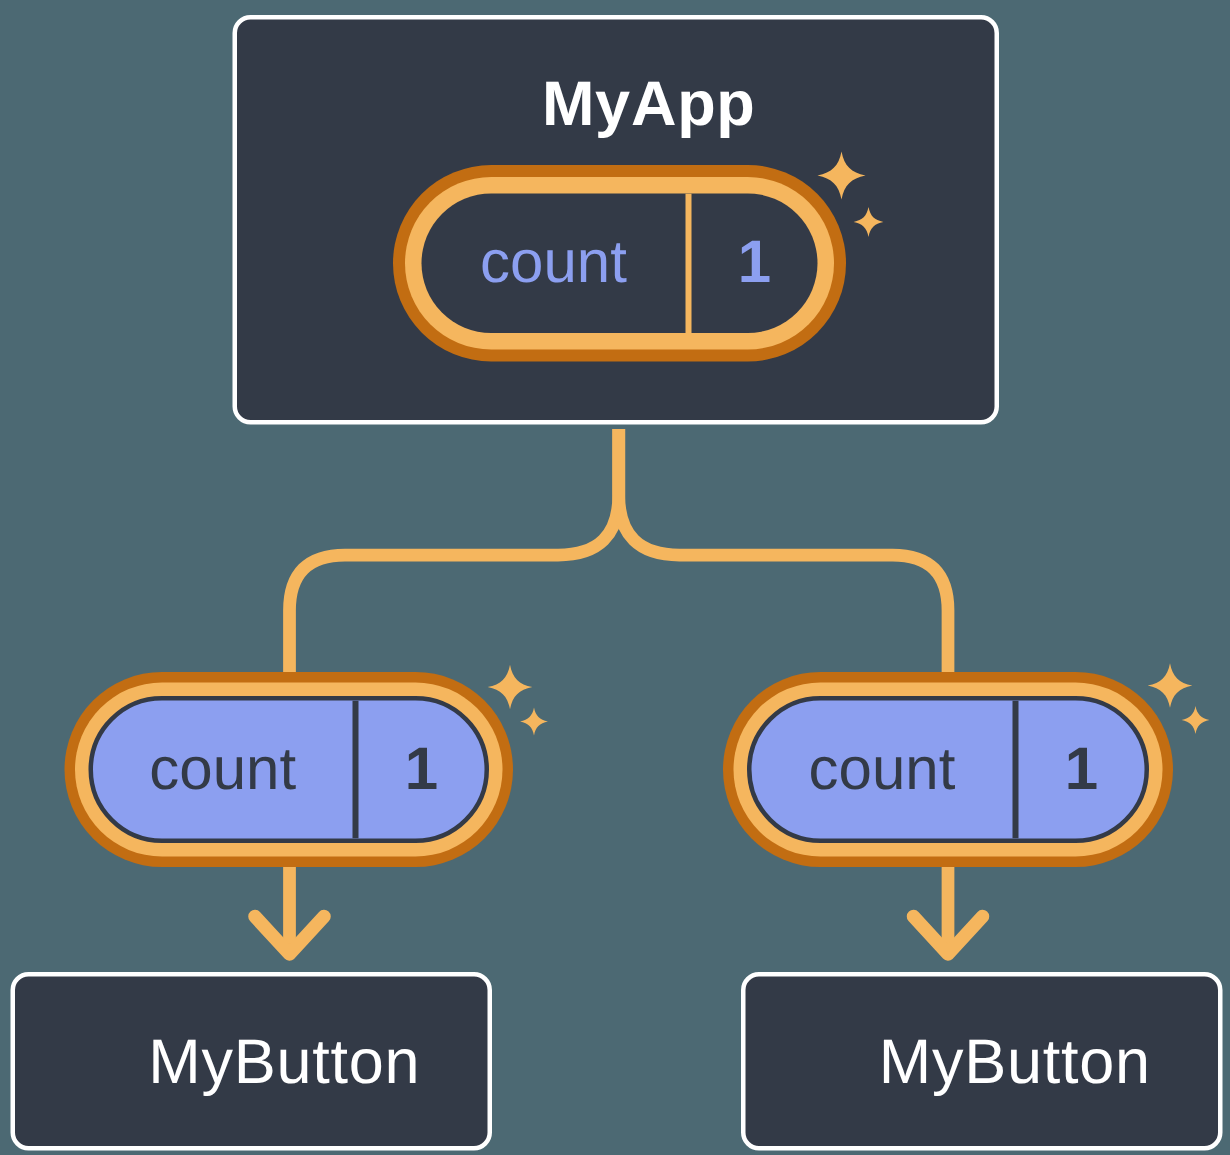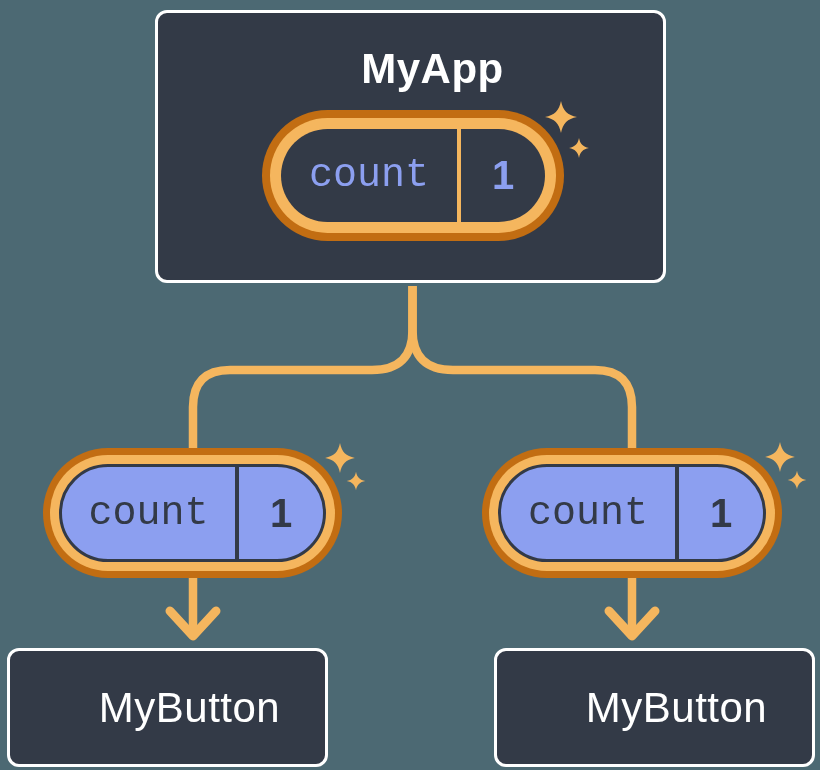--- a/index.html
+++ b/index.html
@@ -78,21 +78,20 @@
   }
   .pill-child .pill-divider { background: var(--navy); }
   .pill-child-left  { left: 43px;  top: 448px; width: 299px; height: 130px; }
   .pill-child-right { left: 482px; top: 448px; width: 300px; height: 130px; }
 
   .pill-label {
     flex: 1;
     display: flex; align-items: center; justify-content: center;
     font-size: 40px;
     font-weight: 400;
-    font-family: Liberation Mono, monospace;
   }
   .pill-divider { width: 4px; }
   .pill-value {
     width: 84px;
     display: flex; align-items: center; justify-content: center;
     font-size: 40px;
     font-weight: 700;
   }
 
   .line {

